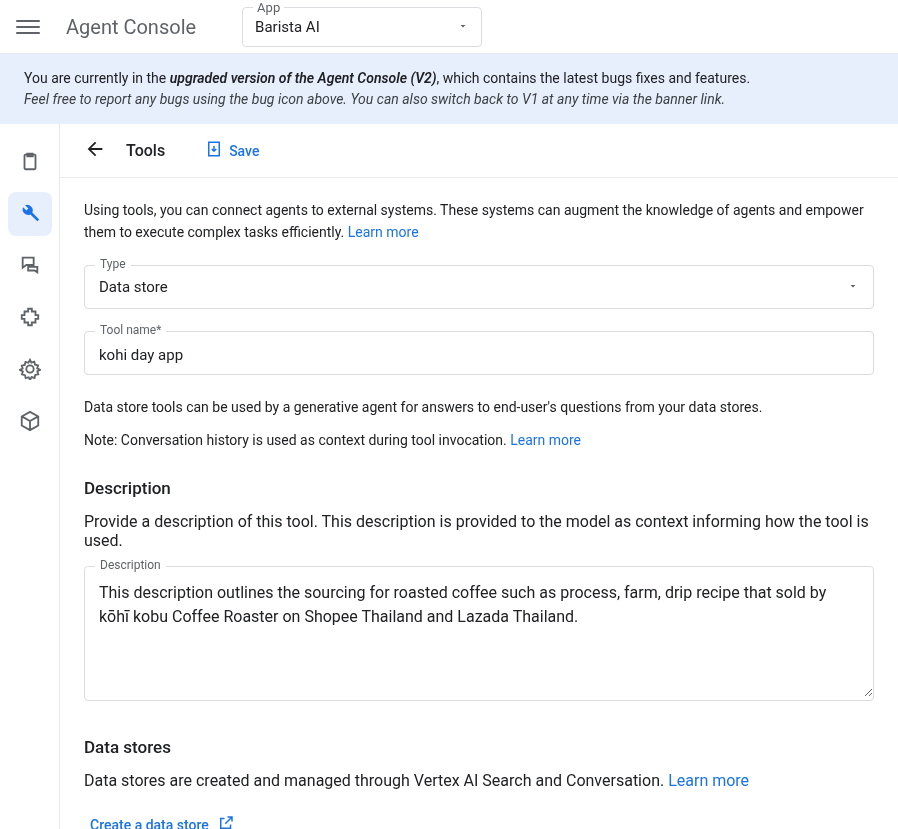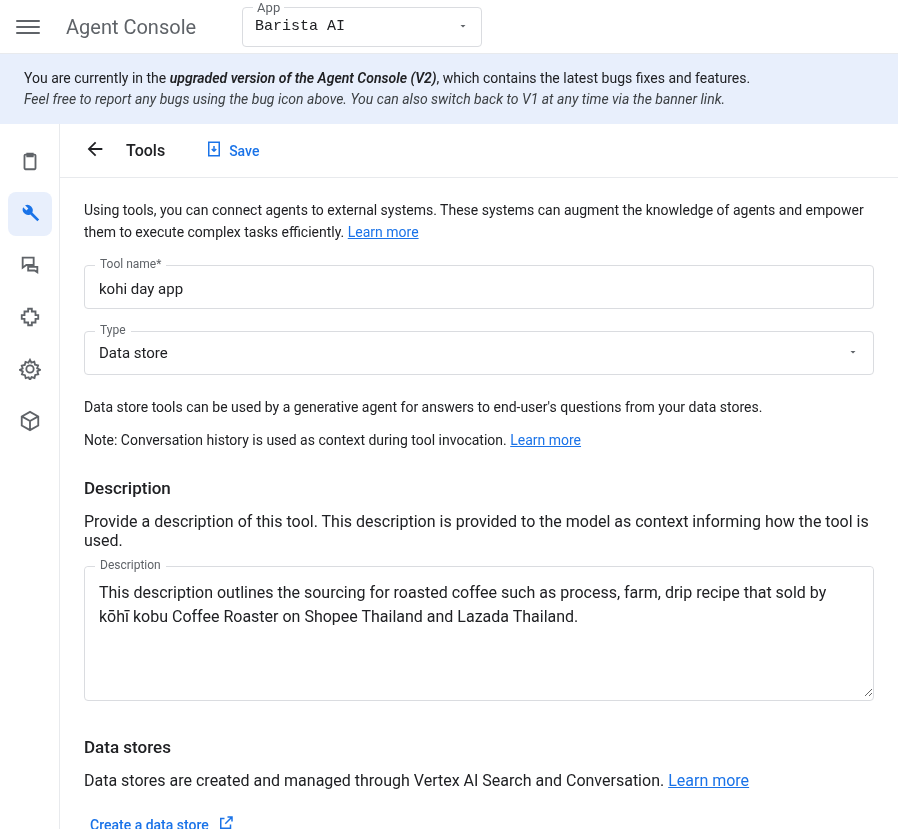--- a/index.html
+++ b/index.html
@@ -35,21 +35,21 @@
     margin-left: 30px;
     display: flex; align-items: center;
     padding: 0 12px;
     cursor: pointer;
   }
   .app-select .float-label {
     position: absolute; top: -8px; left: 10px;
     background: #fff; padding: 0 4px;
     font-size: 13px; color: #5f6368;
   }
-  .app-select .value { font-size: 15px; color: #202124; flex: 1; font-family: Liberation Mono, monospace; }
+  .app-select .value { font-size: 15px; color: #202124; flex: 1; }
   .app-select .caret { color: #5f6368; }
 
   .banner {
     background: #e8effc;
     padding: 14px 24px;
     font-size: 14px;
     color: #202124;
     line-height: 1.5;
   }
   .banner .bold { font-weight: 600; font-style: italic; }
@@ -86,21 +86,21 @@
   .page-title { font-size: 16px; font-weight: 500; }
   .save-btn {
     display: flex; align-items: center; gap: 6px;
     color: #1a73e8; font-weight: 500; font-size: 14px;
     cursor: pointer; margin-left: 20px;
   }
   .save-btn svg { width: 18px; height: 18px; }
 
   .content { padding: 22px 24px 40px 24px; max-width: 900px; }
   .intro { font-size: 14px; color: #202124; line-height: 1.55; margin-bottom: 22px; }
-  .link { color: #1a73e8; text-decoration: underline; cursor: pointer; }
+  .link { color: #1a73e8; cursor: pointer; }
 
   .field-outline {
     position: relative;
     border: 1px solid #dadce0;
     border-radius: 4px;
     padding: 14px 14px 10px 14px;
     margin-bottom: 22px;
   }
   .field-outline .float-label {
     position: absolute; top: -9px; left: 10px;
@@ -271,34 +271,34 @@
         <span>Save</span>
       </span>
     </div>
 
     <div class="content">
       <p class="intro">
         <span>Using tools, you can connect agents to external systems. These systems can augment the knowledge of agents and empower them to execute complex tasks efficiently. </span><a class="link">Learn more</a>
       </p>
 
       
-      <div class="field-outline">
-        <span class="float-label">Tool name*</span>
-        <input type="text" value="kohi day app" style="">
-      </div>
-
-      
       <div class="field-outline select">
         <span class="float-label">Type</span>
         <span class="sel-value">Data store</span>
         <span class="caret">
           <svg width="12" height="12" viewBox="0 0 24 24">
               <path fill="currentColor" d="M7 10l5 5 5-5z"></path>
             </svg>
         </span>
+      </div>
+
+      
+      <div class="field-outline">
+        <span class="float-label">Tool name*</span>
+        <input type="text" value="kohi day app" style="">
       </div>
 
       <p class="help-text">Data store tools can be used by a generative agent for answers to end-user's questions from your data stores.</p>
       <p class="note-text">
         <span>Note: Conversation history is used as context during tool invocation. </span><a class="link">Learn more</a>
       </p>
 
       
       <h3 class="section-h">Description</h3>
       <p class="sub-text">Provide a description of this tool. This description is provided to the model as context informing how the tool is used.</p>

